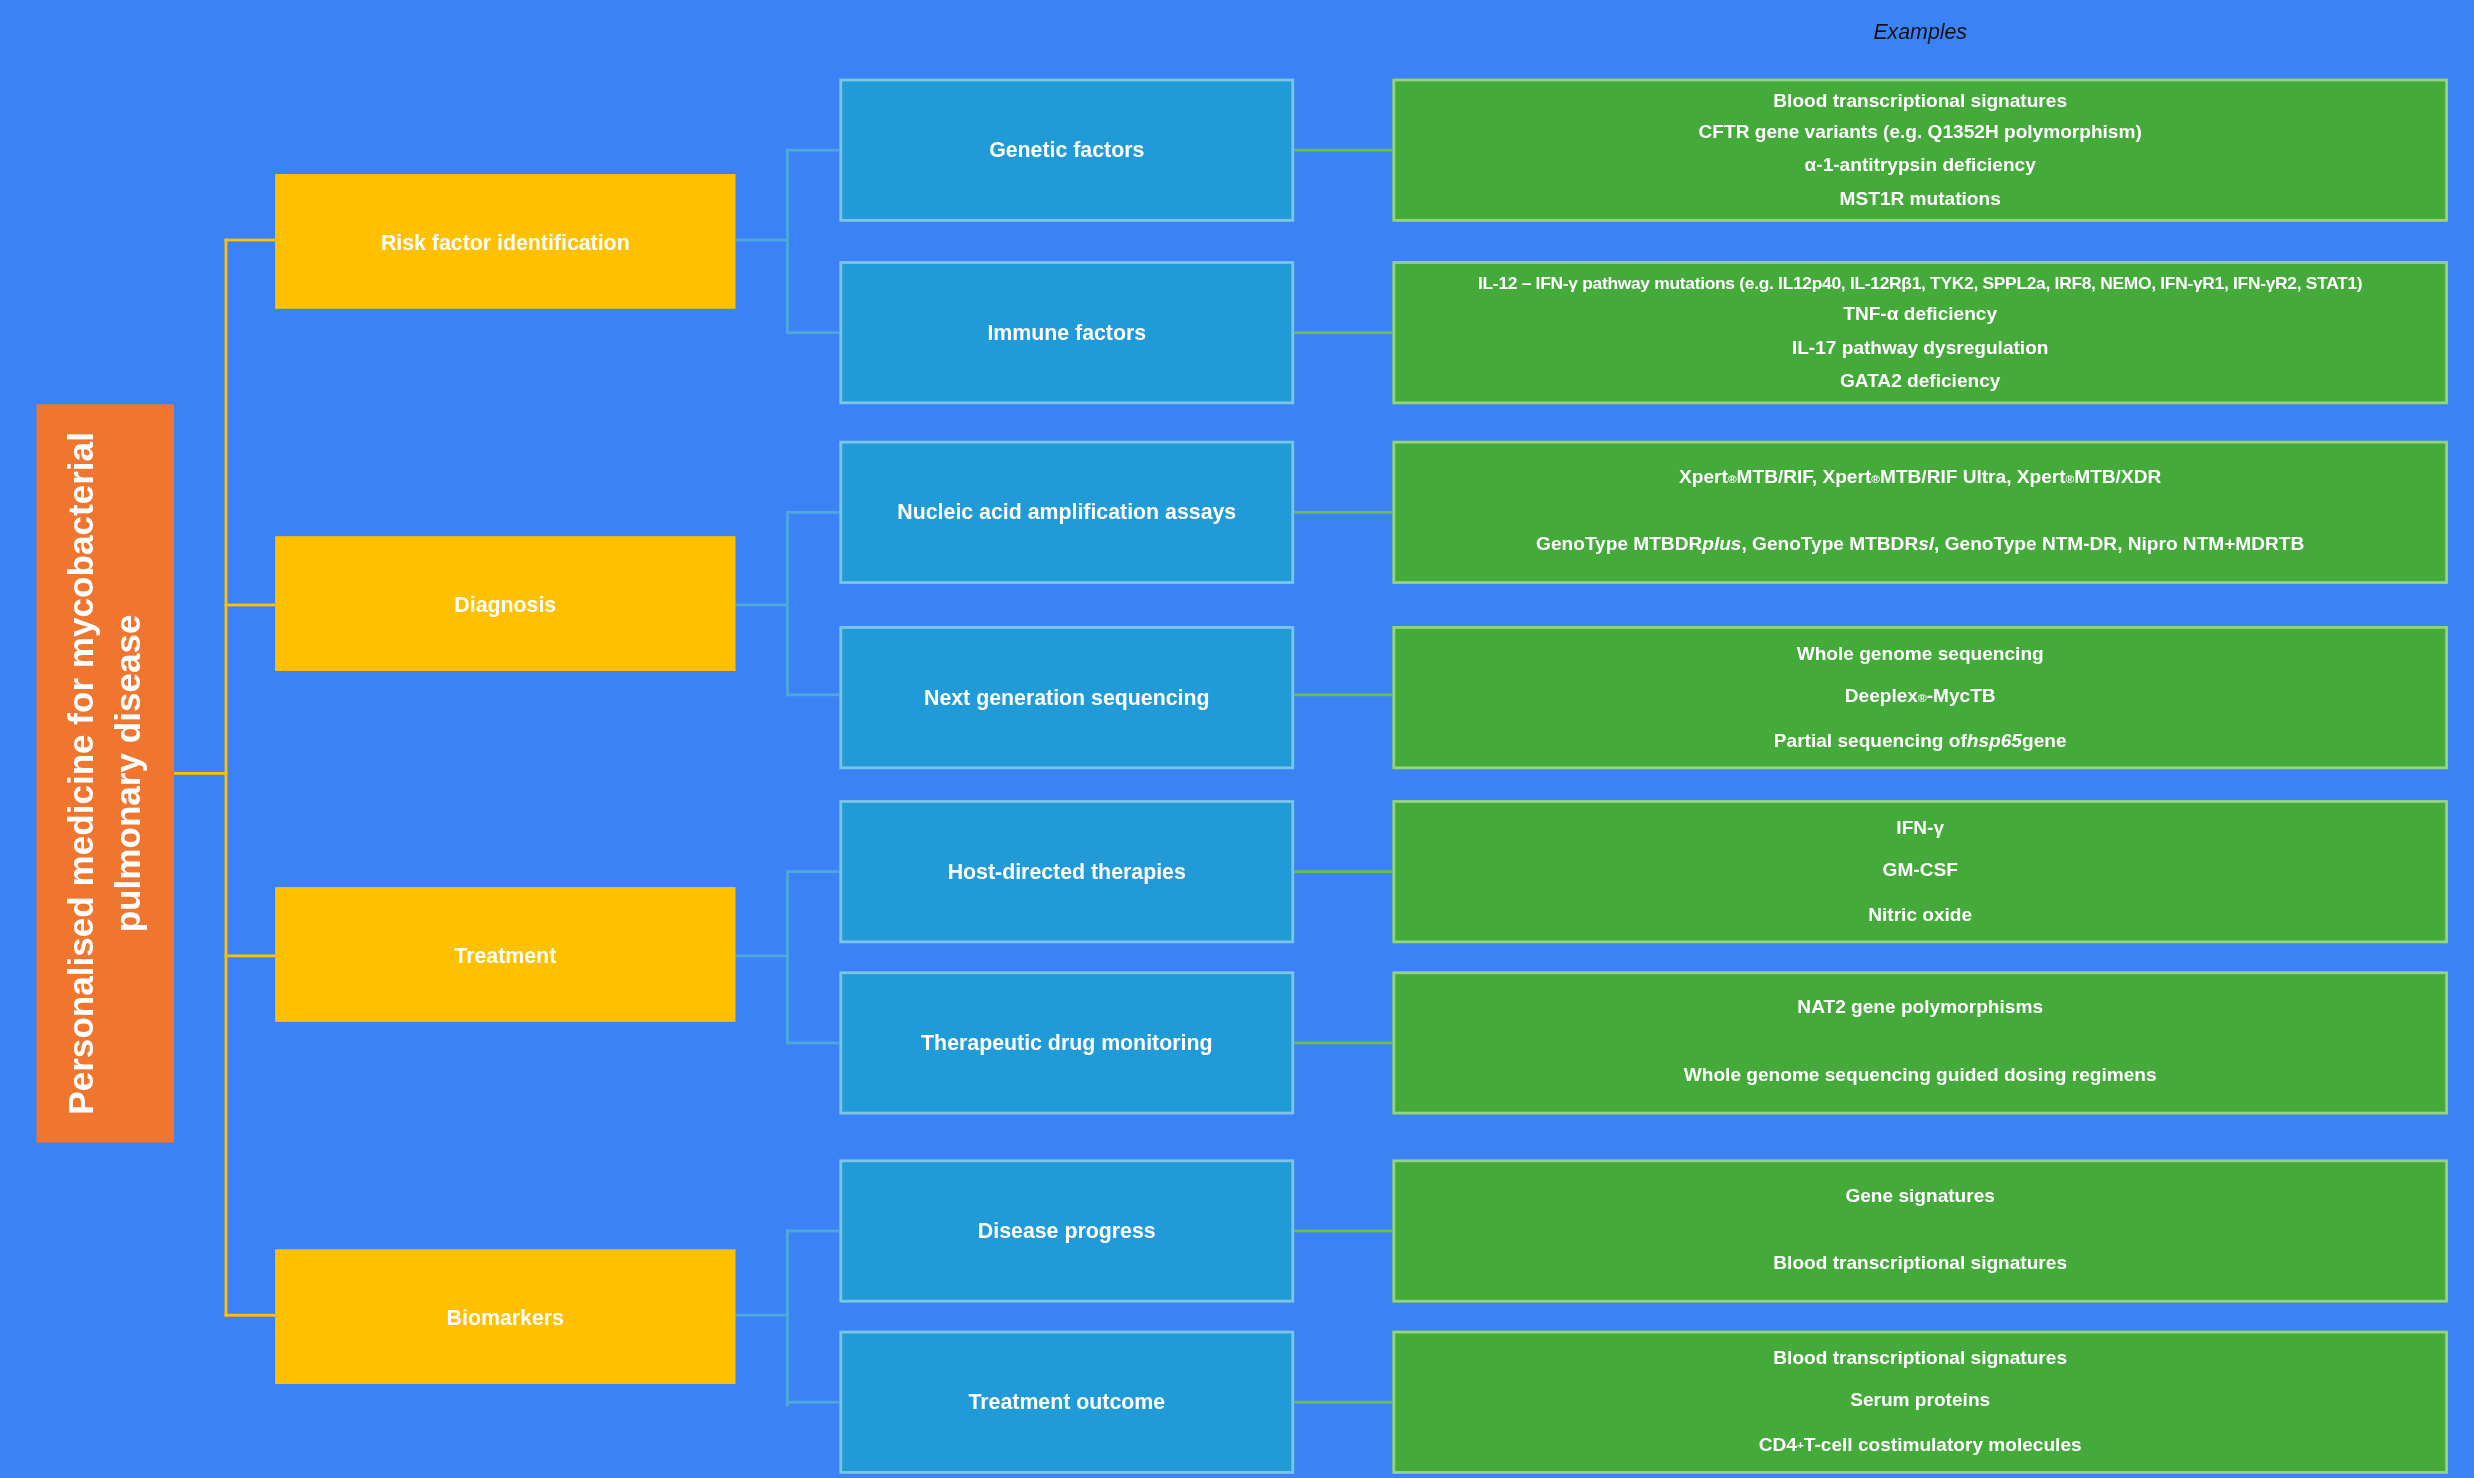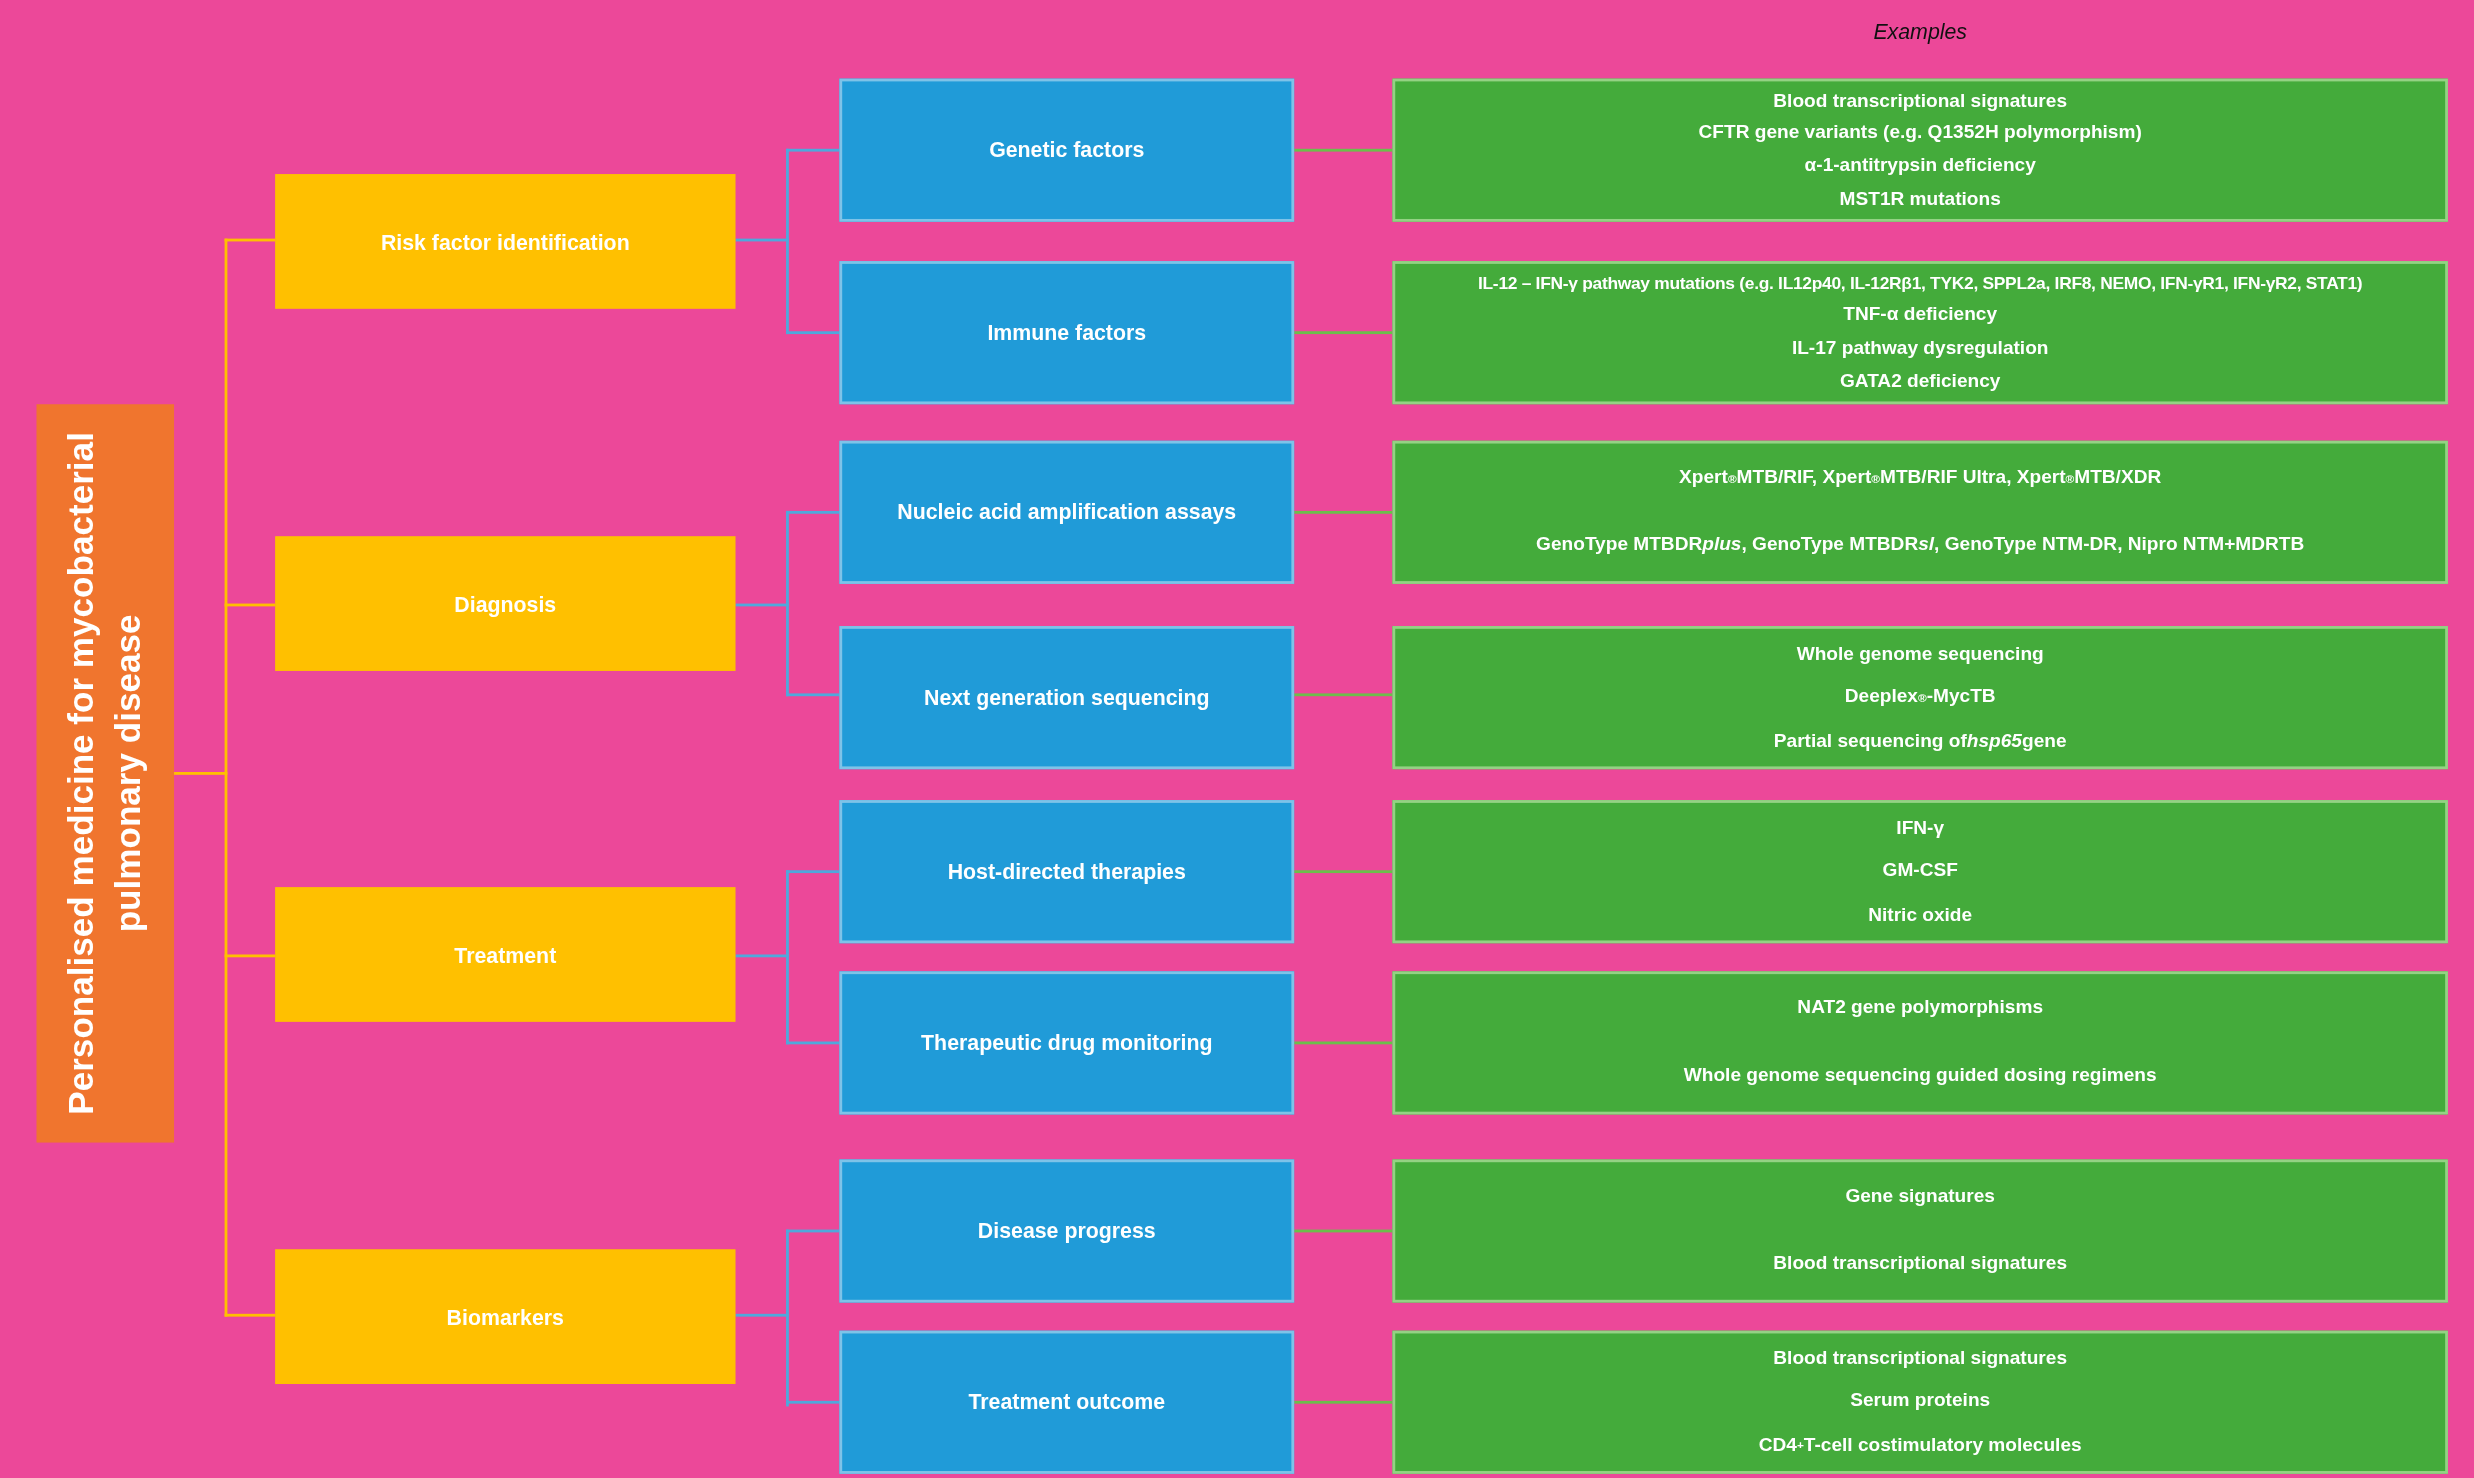--- a/index.html
+++ b/index.html
@@ -1,19 +1,19 @@
 <!DOCTYPE html>
 <html style="--orange: #F0752E; --gold: #FFC000; --blue: #209BD8; --blue-border: #7EC3E8; --green: #44AB3B; --green-border: #94D284; --connector-gold: #FFC000; --connector-blue: #4FA8DC; --connector-green: #6CBE4B; --ink: #111111;font-size:9px"><head>
 <meta charset="utf-8">
 <style>
   html, body { margin: 0; padding: 0; background: #ffffff; }
   .page {
     position: relative;
     width: 2475px; height: 1478px;
-    background: #ec4899;
+    background: #3b82f6;
     overflow: hidden;
     font-family: "Liberation Sans", sans-serif;
   }
   .stage {
     position: absolute; top: 0; left: 0;
     width: 882px; height: 527px;
     transform: scale(2.8073);
     transform-origin: 0 0;
   }
   .node {

